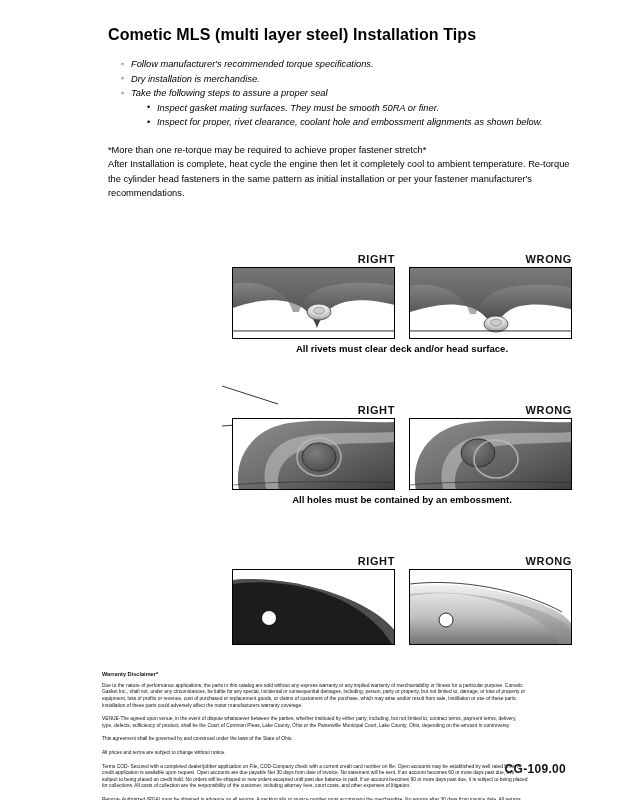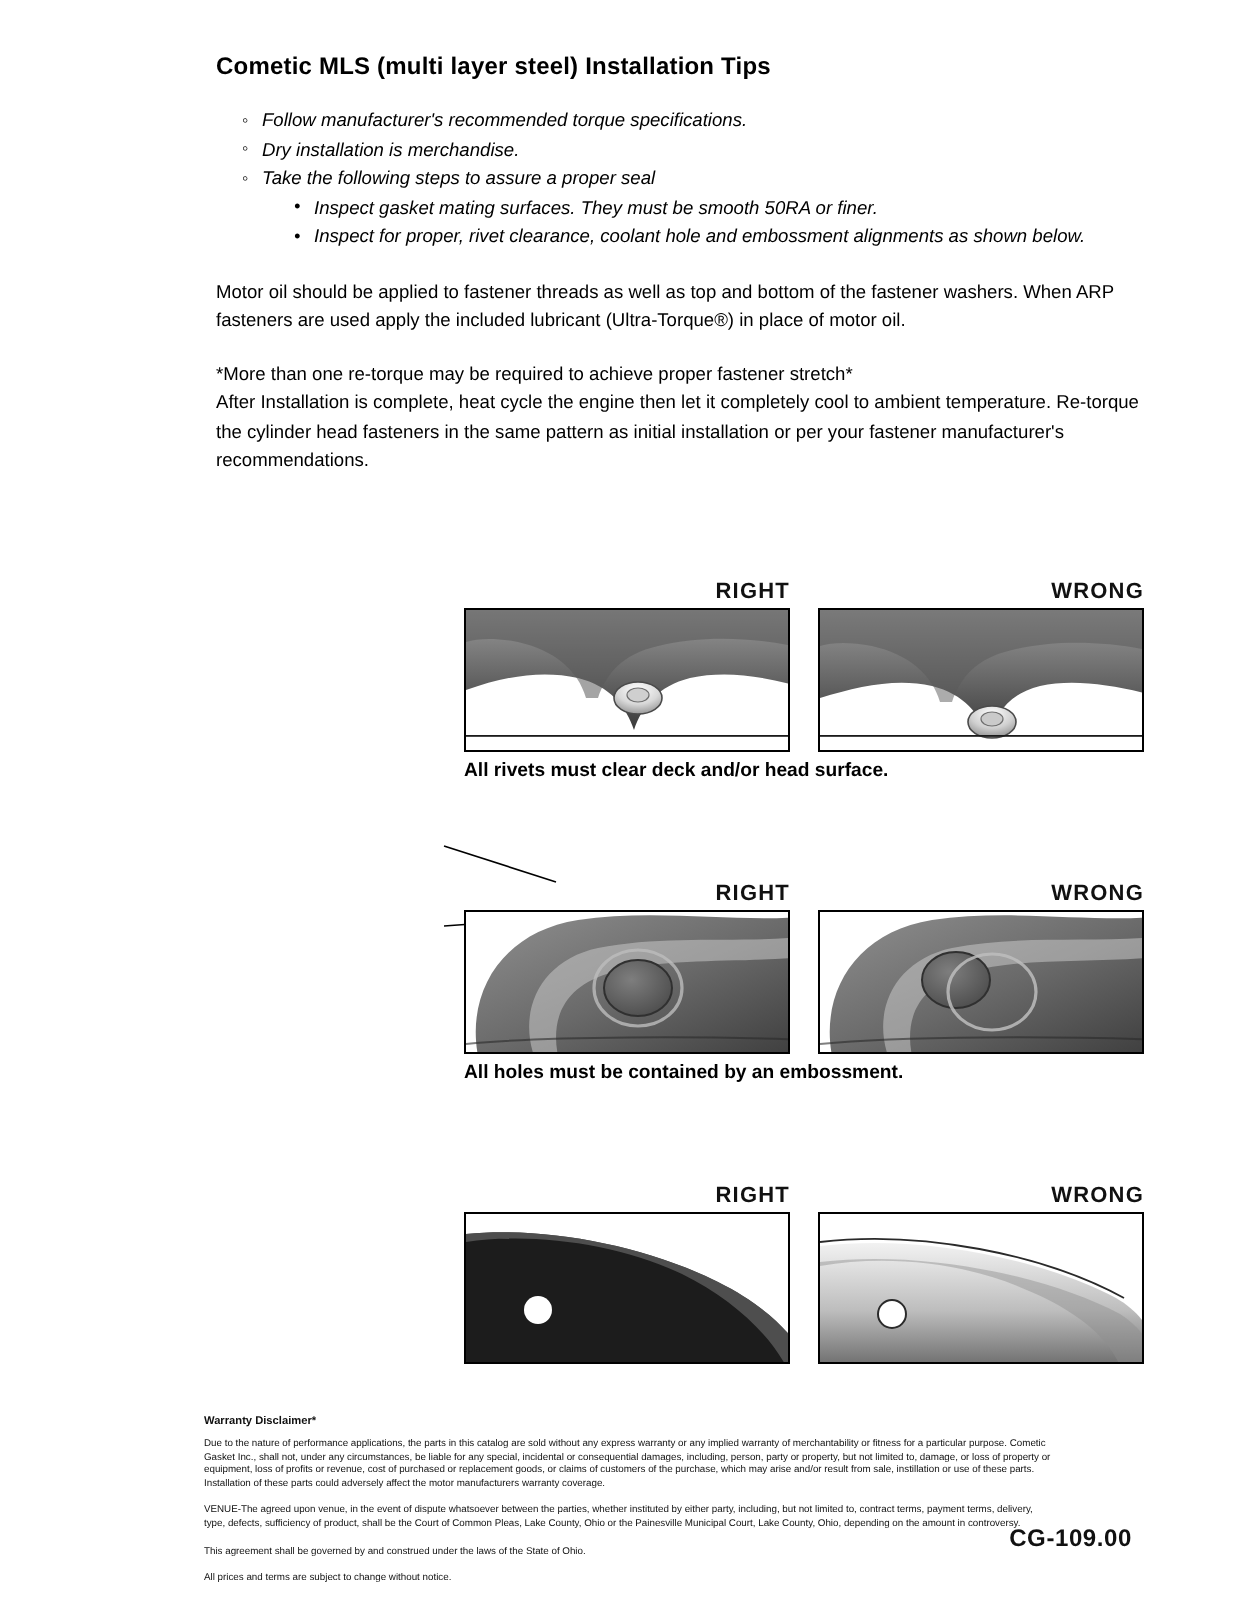--- a/index.html
+++ b/index.html
@@ -16,21 +16,21 @@
     position: relative;
   }
   .page {
     position: relative;
     width: 618px;
     height: 800px;
     box-sizing: border-box;
     padding: 26px 46px 0 46px;
   }
   h1.title {
-    font-size: 12px;
+    font-size: 16px;
     font-weight: bold;
     margin: 0 0 9px 62px;
     letter-spacing: 0.1px;
     color: #000;
   }
   ul.bullets {
     list-style: none;
     margin: 13px;
     padding: 0 0 0 62px;
     font-style: italic;
@@ -119,20 +119,21 @@
     background: #fff;
   }
   .fig-box.tall {
     height: 76px;
   }
   .fig-caption {
     font-size: 9.6px;
     font-weight: bold;
     margin: 4px 0 0 0;
     color: #000;
+    text-align: center;
   }
   .fig-caption.two {
     line-height: 12.5px;
   }
 
   
   .callouts {
     position: absolute;
     left: -154px;
     top: 8px;
@@ -191,21 +192,20 @@
     <li>
       <span>Take the following steps to assure a proper seal</span>
       <ul class="sub">
         <li><span>Inspect gasket mating surfaces.  They must be smooth 50RA or finer.</span></li>
         <li><span>Inspect for proper, rivet clearance, coolant hole and embossment alignments as shown below.</span></li>
       </ul>
     </li>
   </ul>
 
 
-  <p class="para">Motor oil should be applied to fastener threads as well as top and bottom of the fastener washers. When ARP fasteners are used apply the included lubricant (Ultra-Torque®) in place of motor oil.</p>
   <p class="para last">*More than one re-torque may be required to achieve proper fastener stretch*</p>
   <p class="para">After Installation is complete, heat cycle the engine then let it completely cool to ambient temperature. Re-torque the cylinder head fasteners in the same pattern as initial installation or per your fastener manufacturer's recommendations.</p>
 
   <div class="figures">
 
     <div class="fig-row" style="margin-bottom:14px;">
       <div class="fig-labels">
         <div class="fig-label">RIGHT</div>
         <div class="fig-label">WRONG</div>
       </div>

